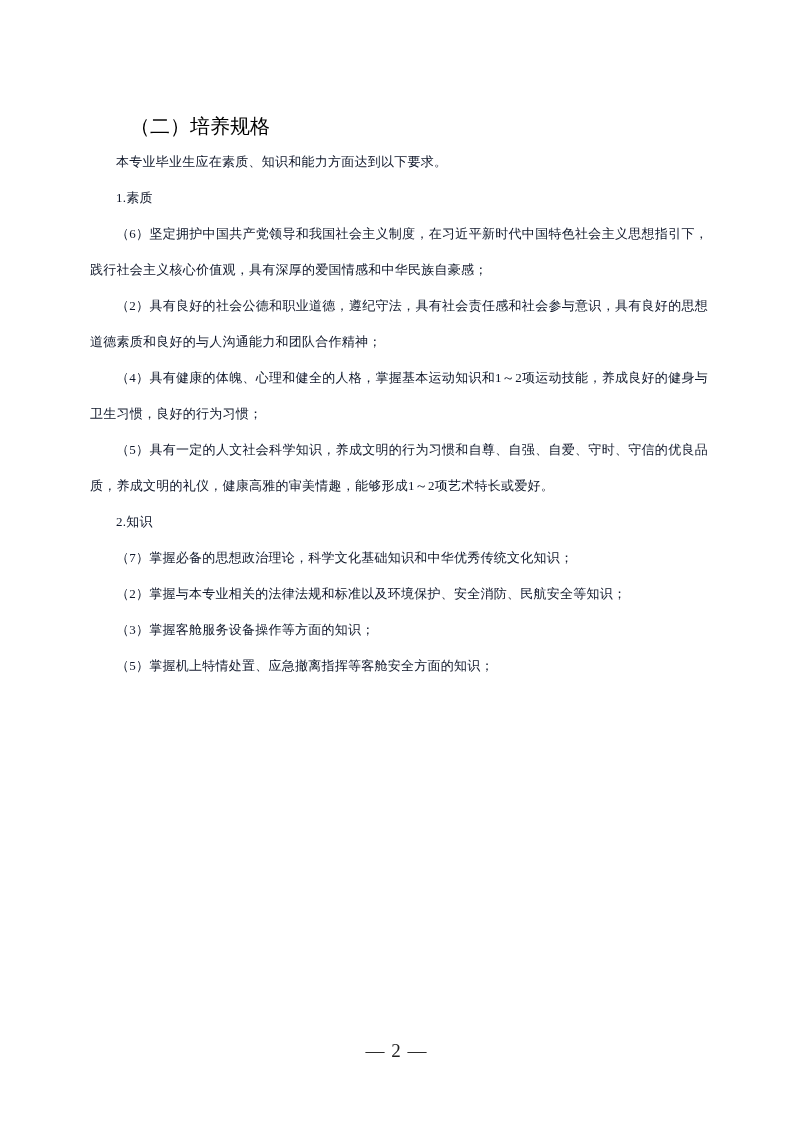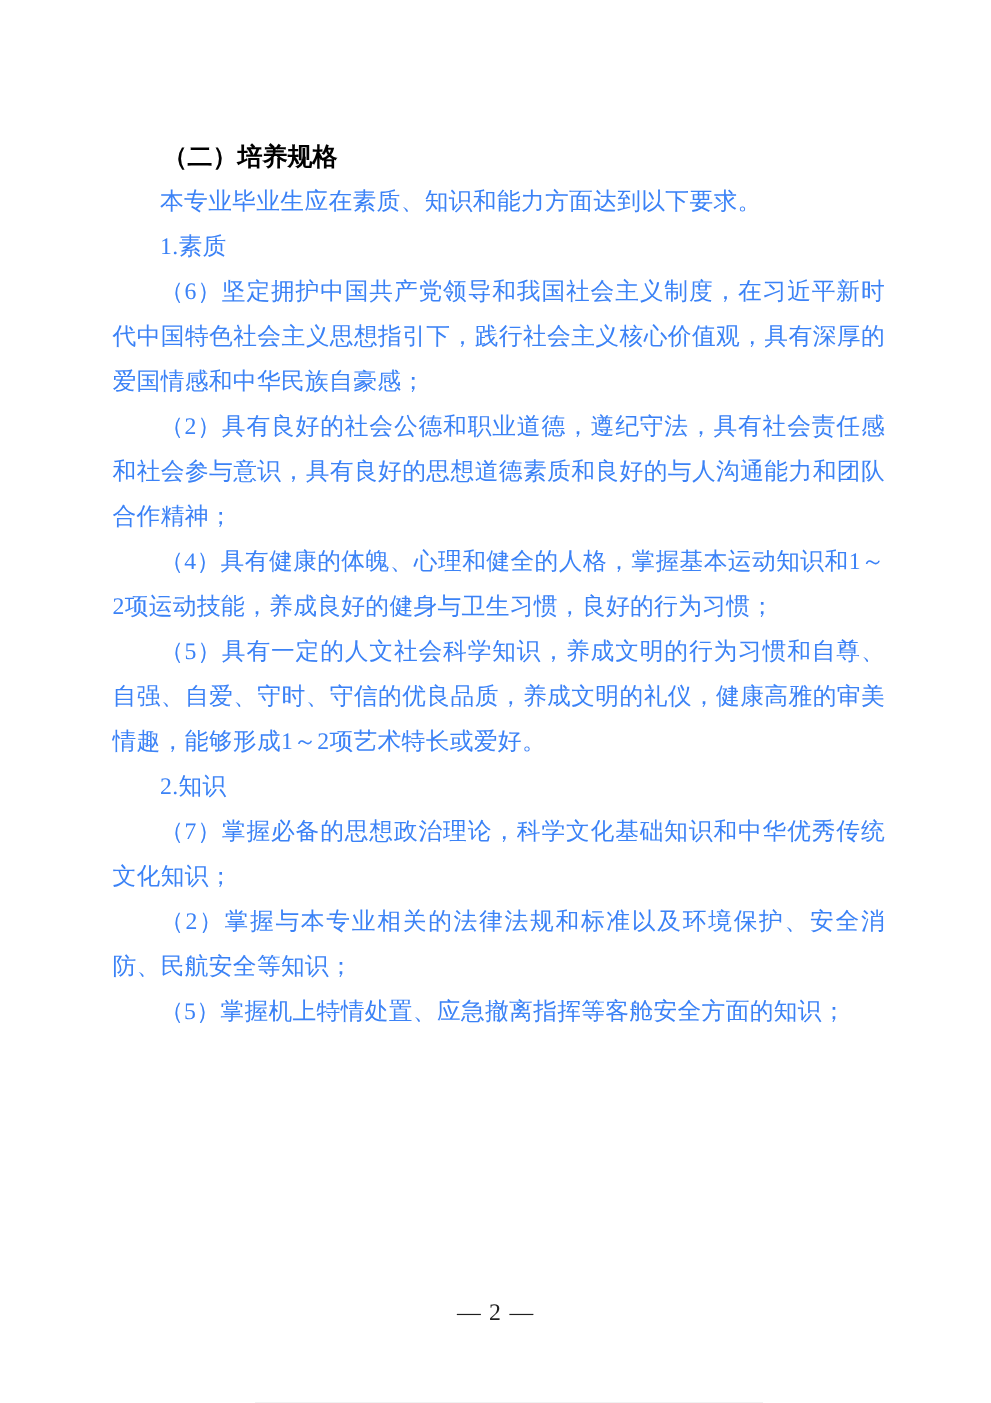--- a/index.html
+++ b/index.html
@@ -21,32 +21,32 @@
     position: absolute;
     left: 90px;
     top: 108px;
     width: 618px;
   }
   .heading {
     margin: 0;
     font-size: 20px;
     line-height: 36px;
     text-indent: 2em;
-    font-weight: bold;
+    font-weight: normal;
     font-family: "Liberation Sans", "DejaVu Sans", sans-serif;
     color: #000000;
   }
   .para {
     margin: 0;
-    font-size: 19px;
+    font-size: 13px;
     line-height: 36px;
     text-indent: 2em;
     text-align: justify;
     letter-spacing: 0.25px;
-    color: #3b82f6;
+    color: #0f172a;
   }
   .subhead {
     font-weight: normal;
   }
   .footer {
     position: absolute;
     left: 0;
     top: 1038px;
     width: 100%;
     text-align: center;
@@ -73,20 +73,21 @@
 
     <p class="para">（6）坚定拥护中国共产党领导和我国社会主义制度，在习近平新时代中国特色社会主义思想指引下，践行社会主义核心价值观，具有深厚的爱国情感和中华民族自豪感；</p>
     <p class="para">（2）具有良好的社会公德和职业道德，遵纪守法，具有社会责任感和社会参与意识，具有良好的思想道德素质和良好的与人沟通能力和团队合作精神；</p>
     <p class="para">（4）具有健康的体魄、心理和健全的人格，掌握基本运动知识和1～2项运动技能，养成良好的健身与卫生习惯，良好的行为习惯；</p>
     <p class="para">（5）具有一定的人文社会科学知识，养成文明的行为习惯和自尊、自强、自爱、守时、守信的优良品质，养成文明的礼仪，健康高雅的审美情趣，能够形成1～2项艺术特长或爱好。</p>
 
     <p class="para subhead">2.知识</p>
 
     <p class="para">（7）掌握必备的思想政治理论，科学文化基础知识和中华优秀传统文化知识；</p>
     <p class="para">（2）掌握与本专业相关的法律法规和标准以及环境保护、安全消防、民航安全等知识；</p>
+    <p class="para">（3）掌握客舱服务设备操作等方面的知识；</p>
     <p class="para">（5）掌握机上特情处置、应急撤离指挥等客舱安全方面的知识；</p>
 
   </div>
 
   <div class="footer">
     <span class="pagenum">— 2 —</span>
   </div>
 </div>
 
 </body></html>

